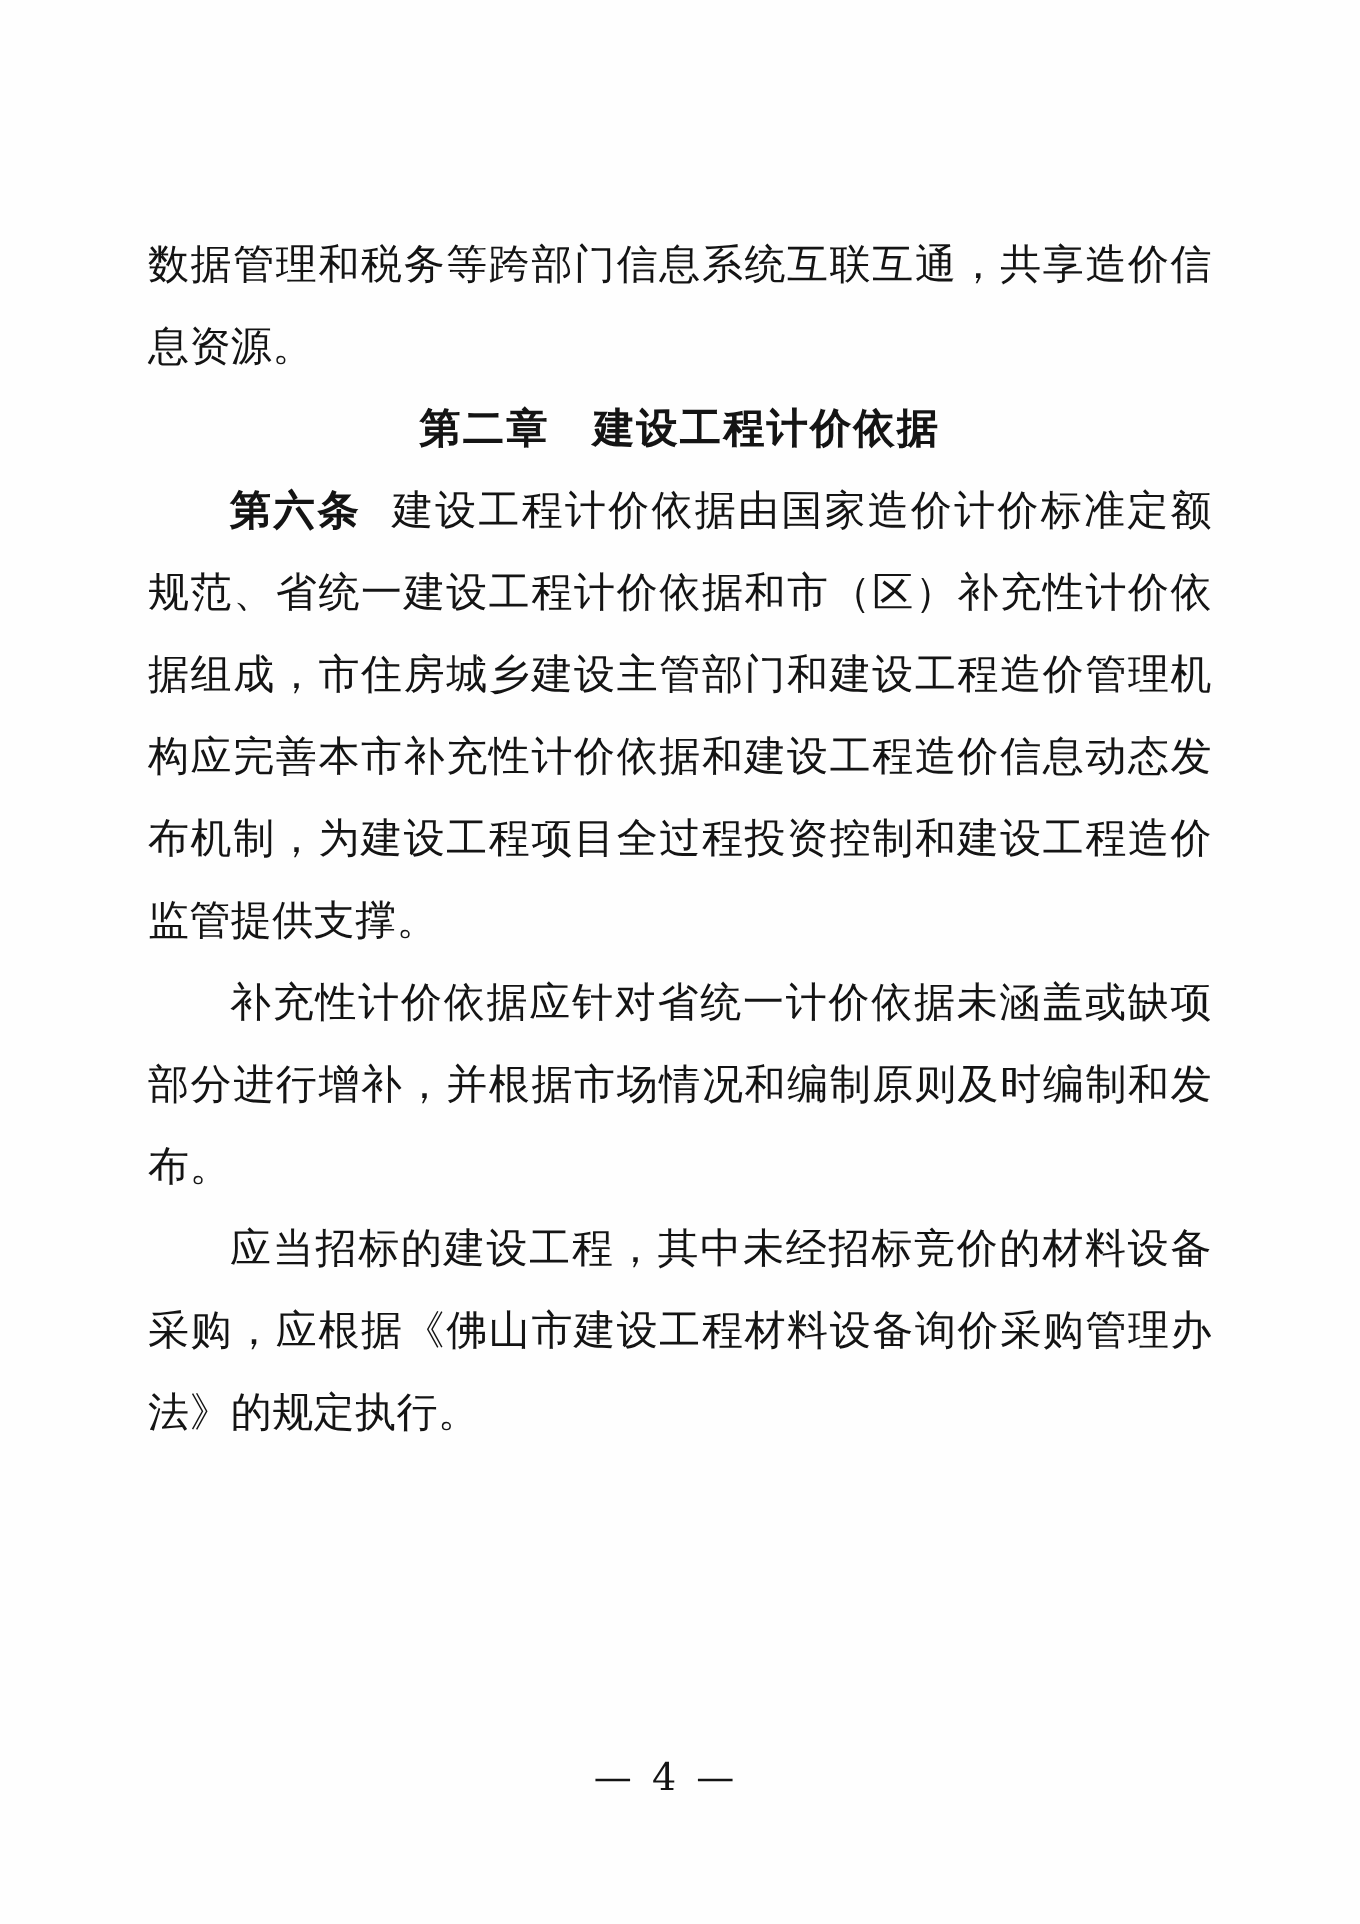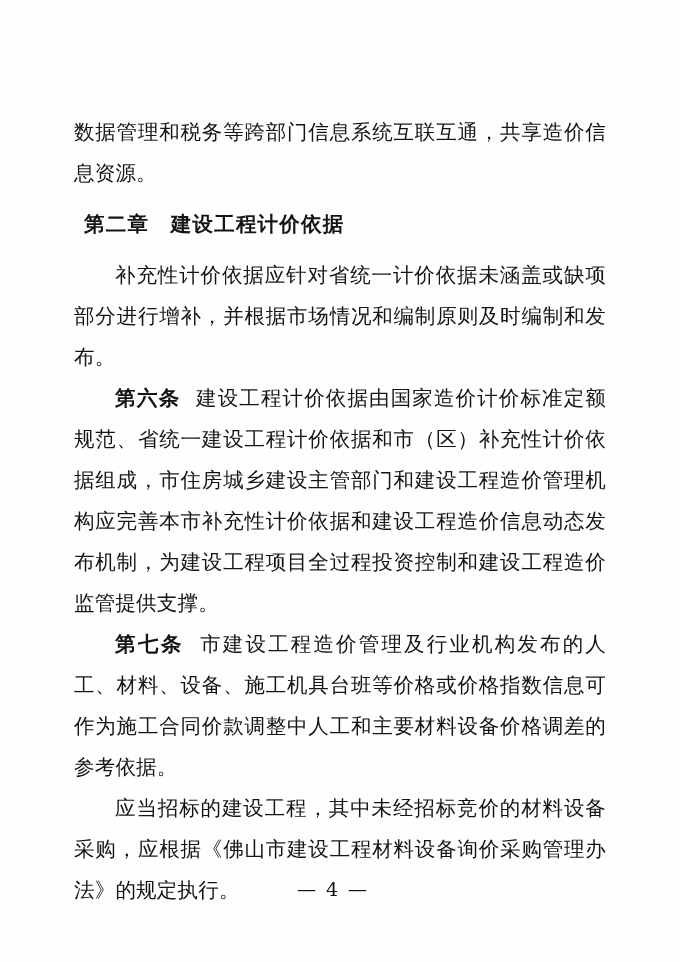--- a/index.html
+++ b/index.html
@@ -30,22 +30,22 @@
     letter-spacing: 0.2px;
   }
   .para {
     margin: 0;
     text-indent: 2em;
   }
   .para.no-indent {
     text-indent: 0;
   }
   .chapter-heading {
-    margin: 10px;
-    text-align: left;
+    margin: 0;
+    text-align: center;
     font-weight: bold;
     letter-spacing: 1.2px;
     line-height: 41px;
   }
   .art-label {
     font-weight: bold;
     letter-spacing: 0.5px;
   }
   .art-gap {
     display: inline-block;
@@ -70,26 +70,25 @@
 <body>
 
 <div class="page">
 
   <div class="doc-body">
 
     <p class="para no-indent">数据管理和税务等跨部门信息系统互联互通，共享造价信息资源。</p>
 
     <p class="chapter-heading">第二章　建设工程计价依据</p>
 
+    <p class="para"><span class="art-label">第六条</span><span class="art-gap"></span><span>建设工程计价依据由国家造价计价标准定额规范、省统一建设工程计价依据和市（区）补充性计价依据组成，市住房城乡建设主管部门和建设工程造价管理机构应完善本市补充性计价依据和建设工程造价信息动态发布机制，为建设工程项目全过程投资控制和建设工程造价监管提供支撑。</span></p>
+
     <p class="para"><span>补充性计价依据应针对省统一计价依据未涵盖或缺项部分进行增补，并根据市场情况和编制原则及时编制和发布。</span></p>
 
-    <p class="para"><span class="art-label">第六条</span><span class="art-gap"></span><span>建设工程计价依据由国家造价计价标准定额规范、省统一建设工程计价依据和市（区）补充性计价依据组成，市住房城乡建设主管部门和建设工程造价管理机构应完善本市补充性计价依据和建设工程造价信息动态发布机制，为建设工程项目全过程投资控制和建设工程造价监管提供支撑。</span></p>
 
-
-    <p class="para"><span class="art-label">第七条</span><span class="art-gap"></span><span>市建设工程造价管理及行业机构发布的人工、材料、设备、施工机具台班等价格或价格指数信息可作为施工合同价款调整中人工和主要材料设备价格调差的参考依据。</span></p>
 
     <p class="para"><span>应当招标的建设工程，其中未经招标竞价的材料设备采购，应根据《佛山市建设工程材料设备询价采购管理办法》的规定执行。</span></p>
 
   </div>
 
   <div class="footer">
     <span class="page-number-wrap">— 4 —</span>
   </div>
 
 </div>

